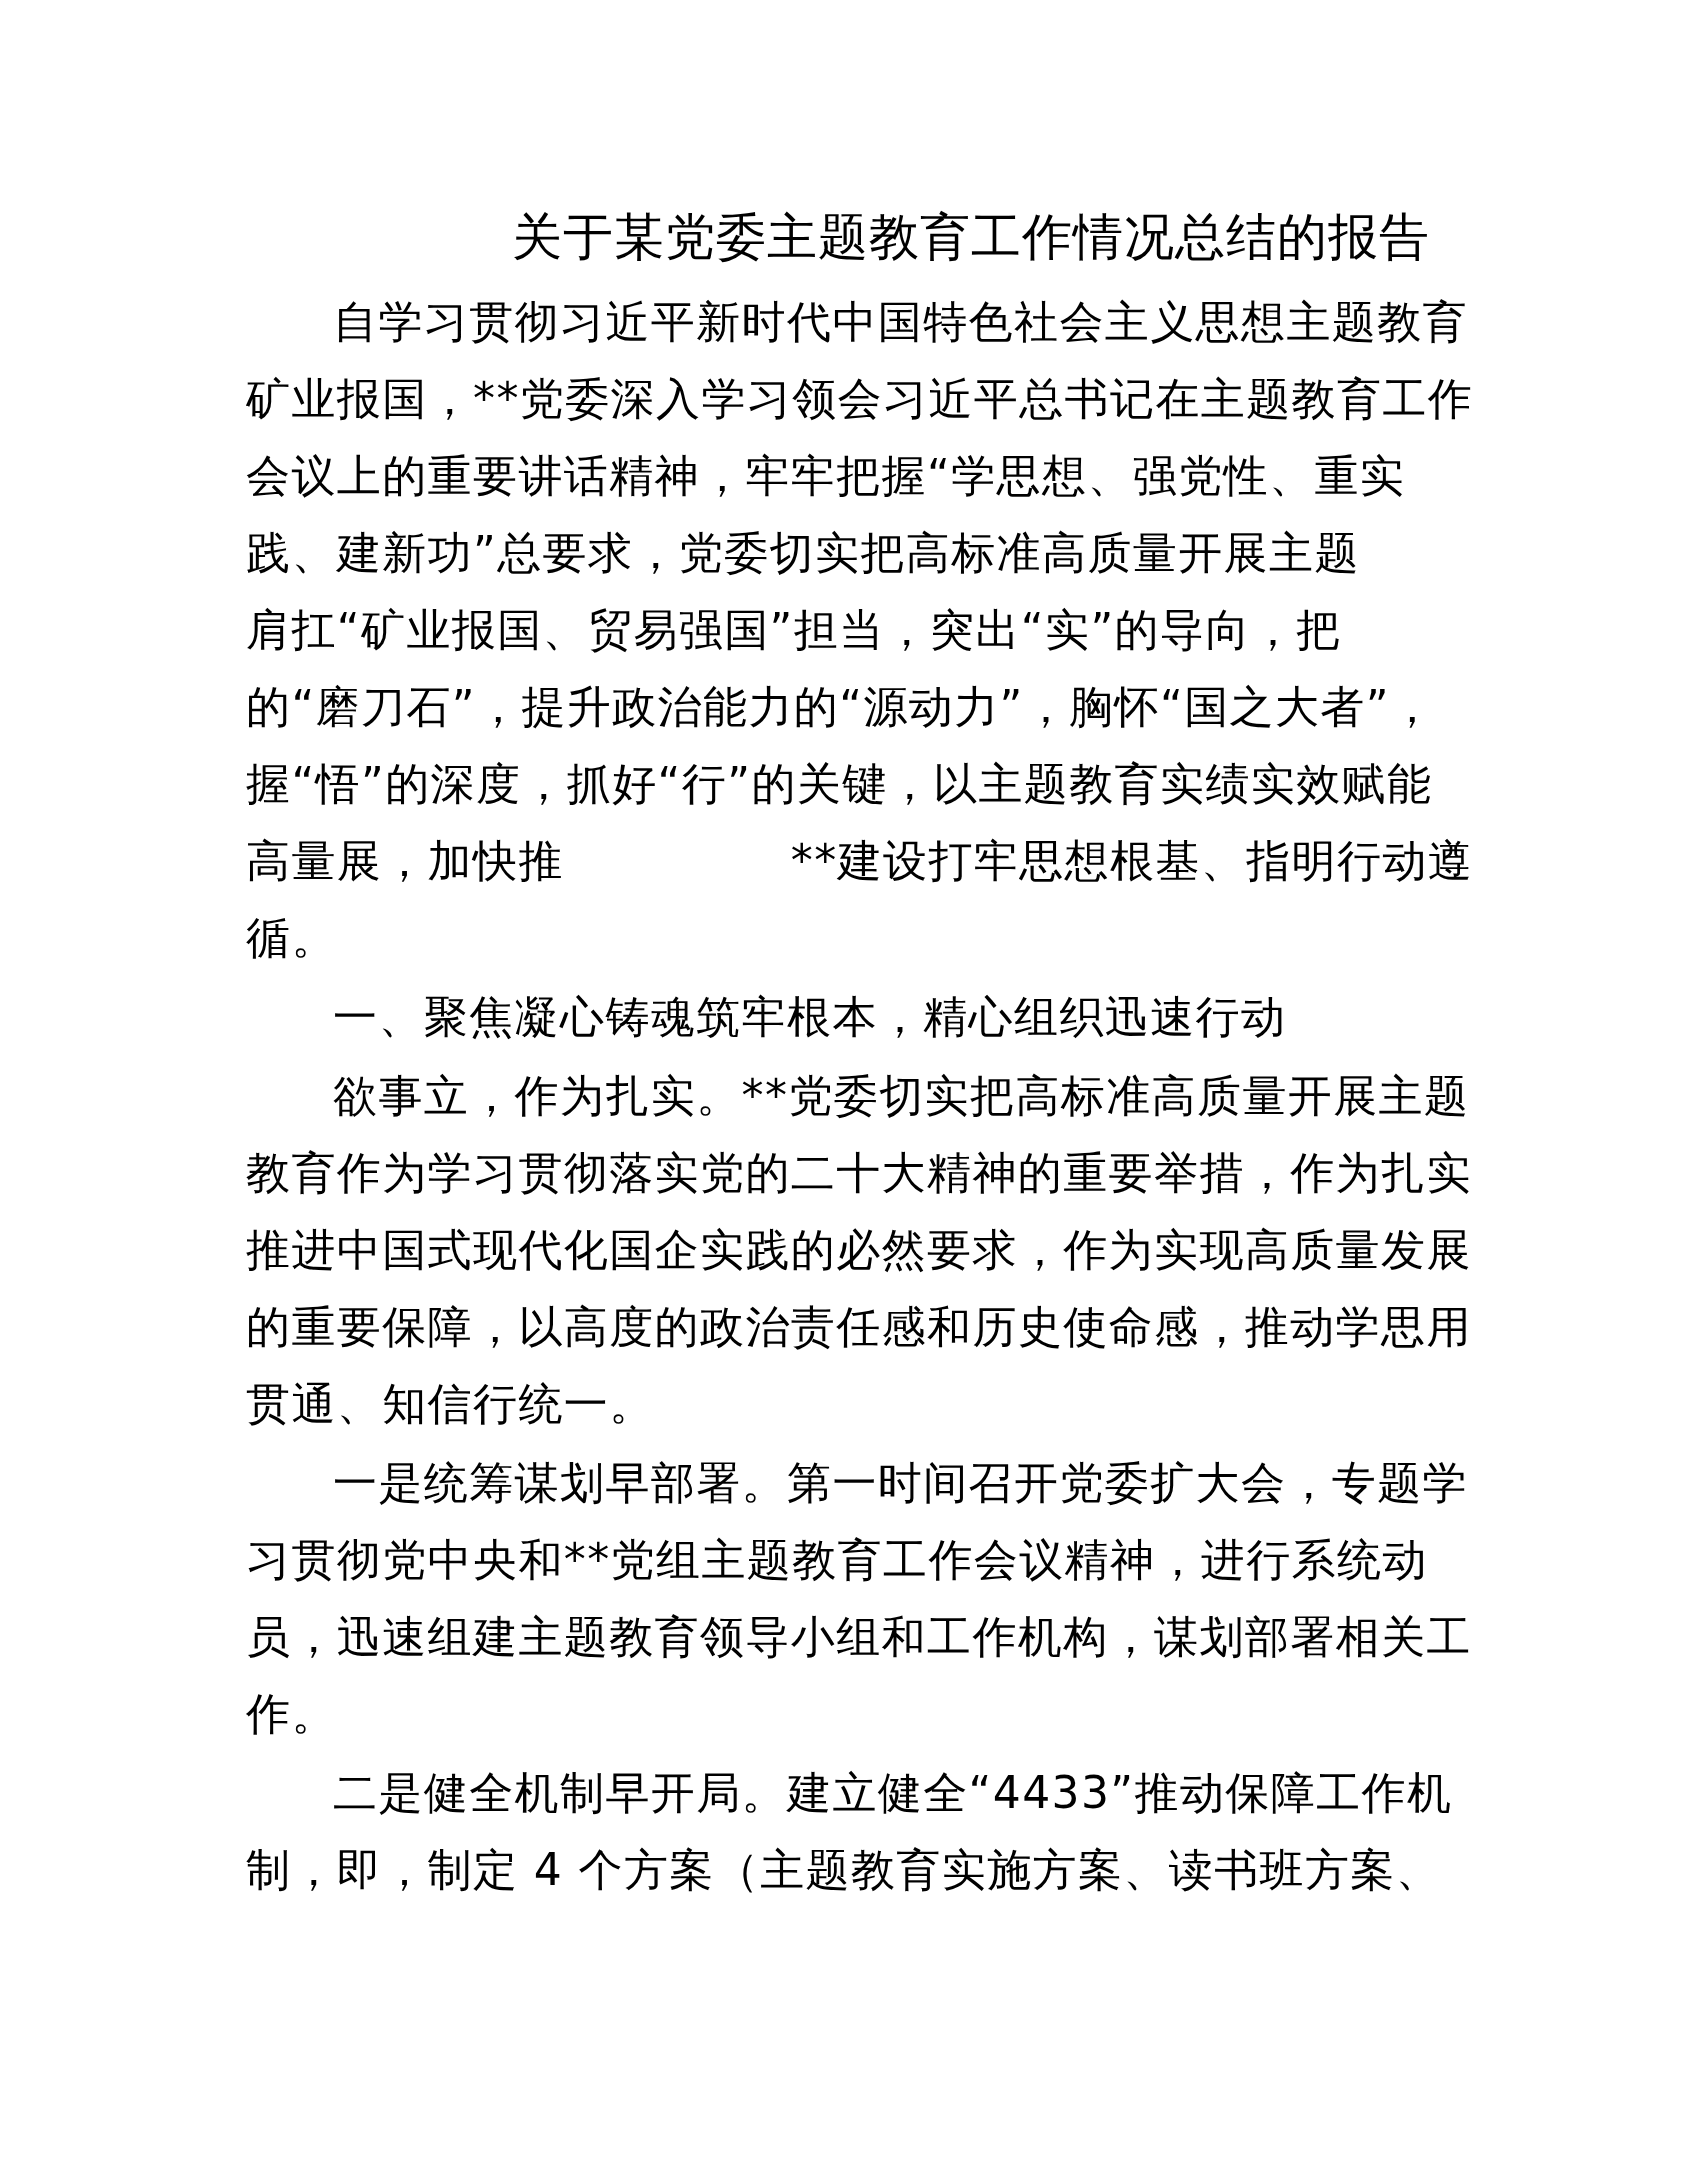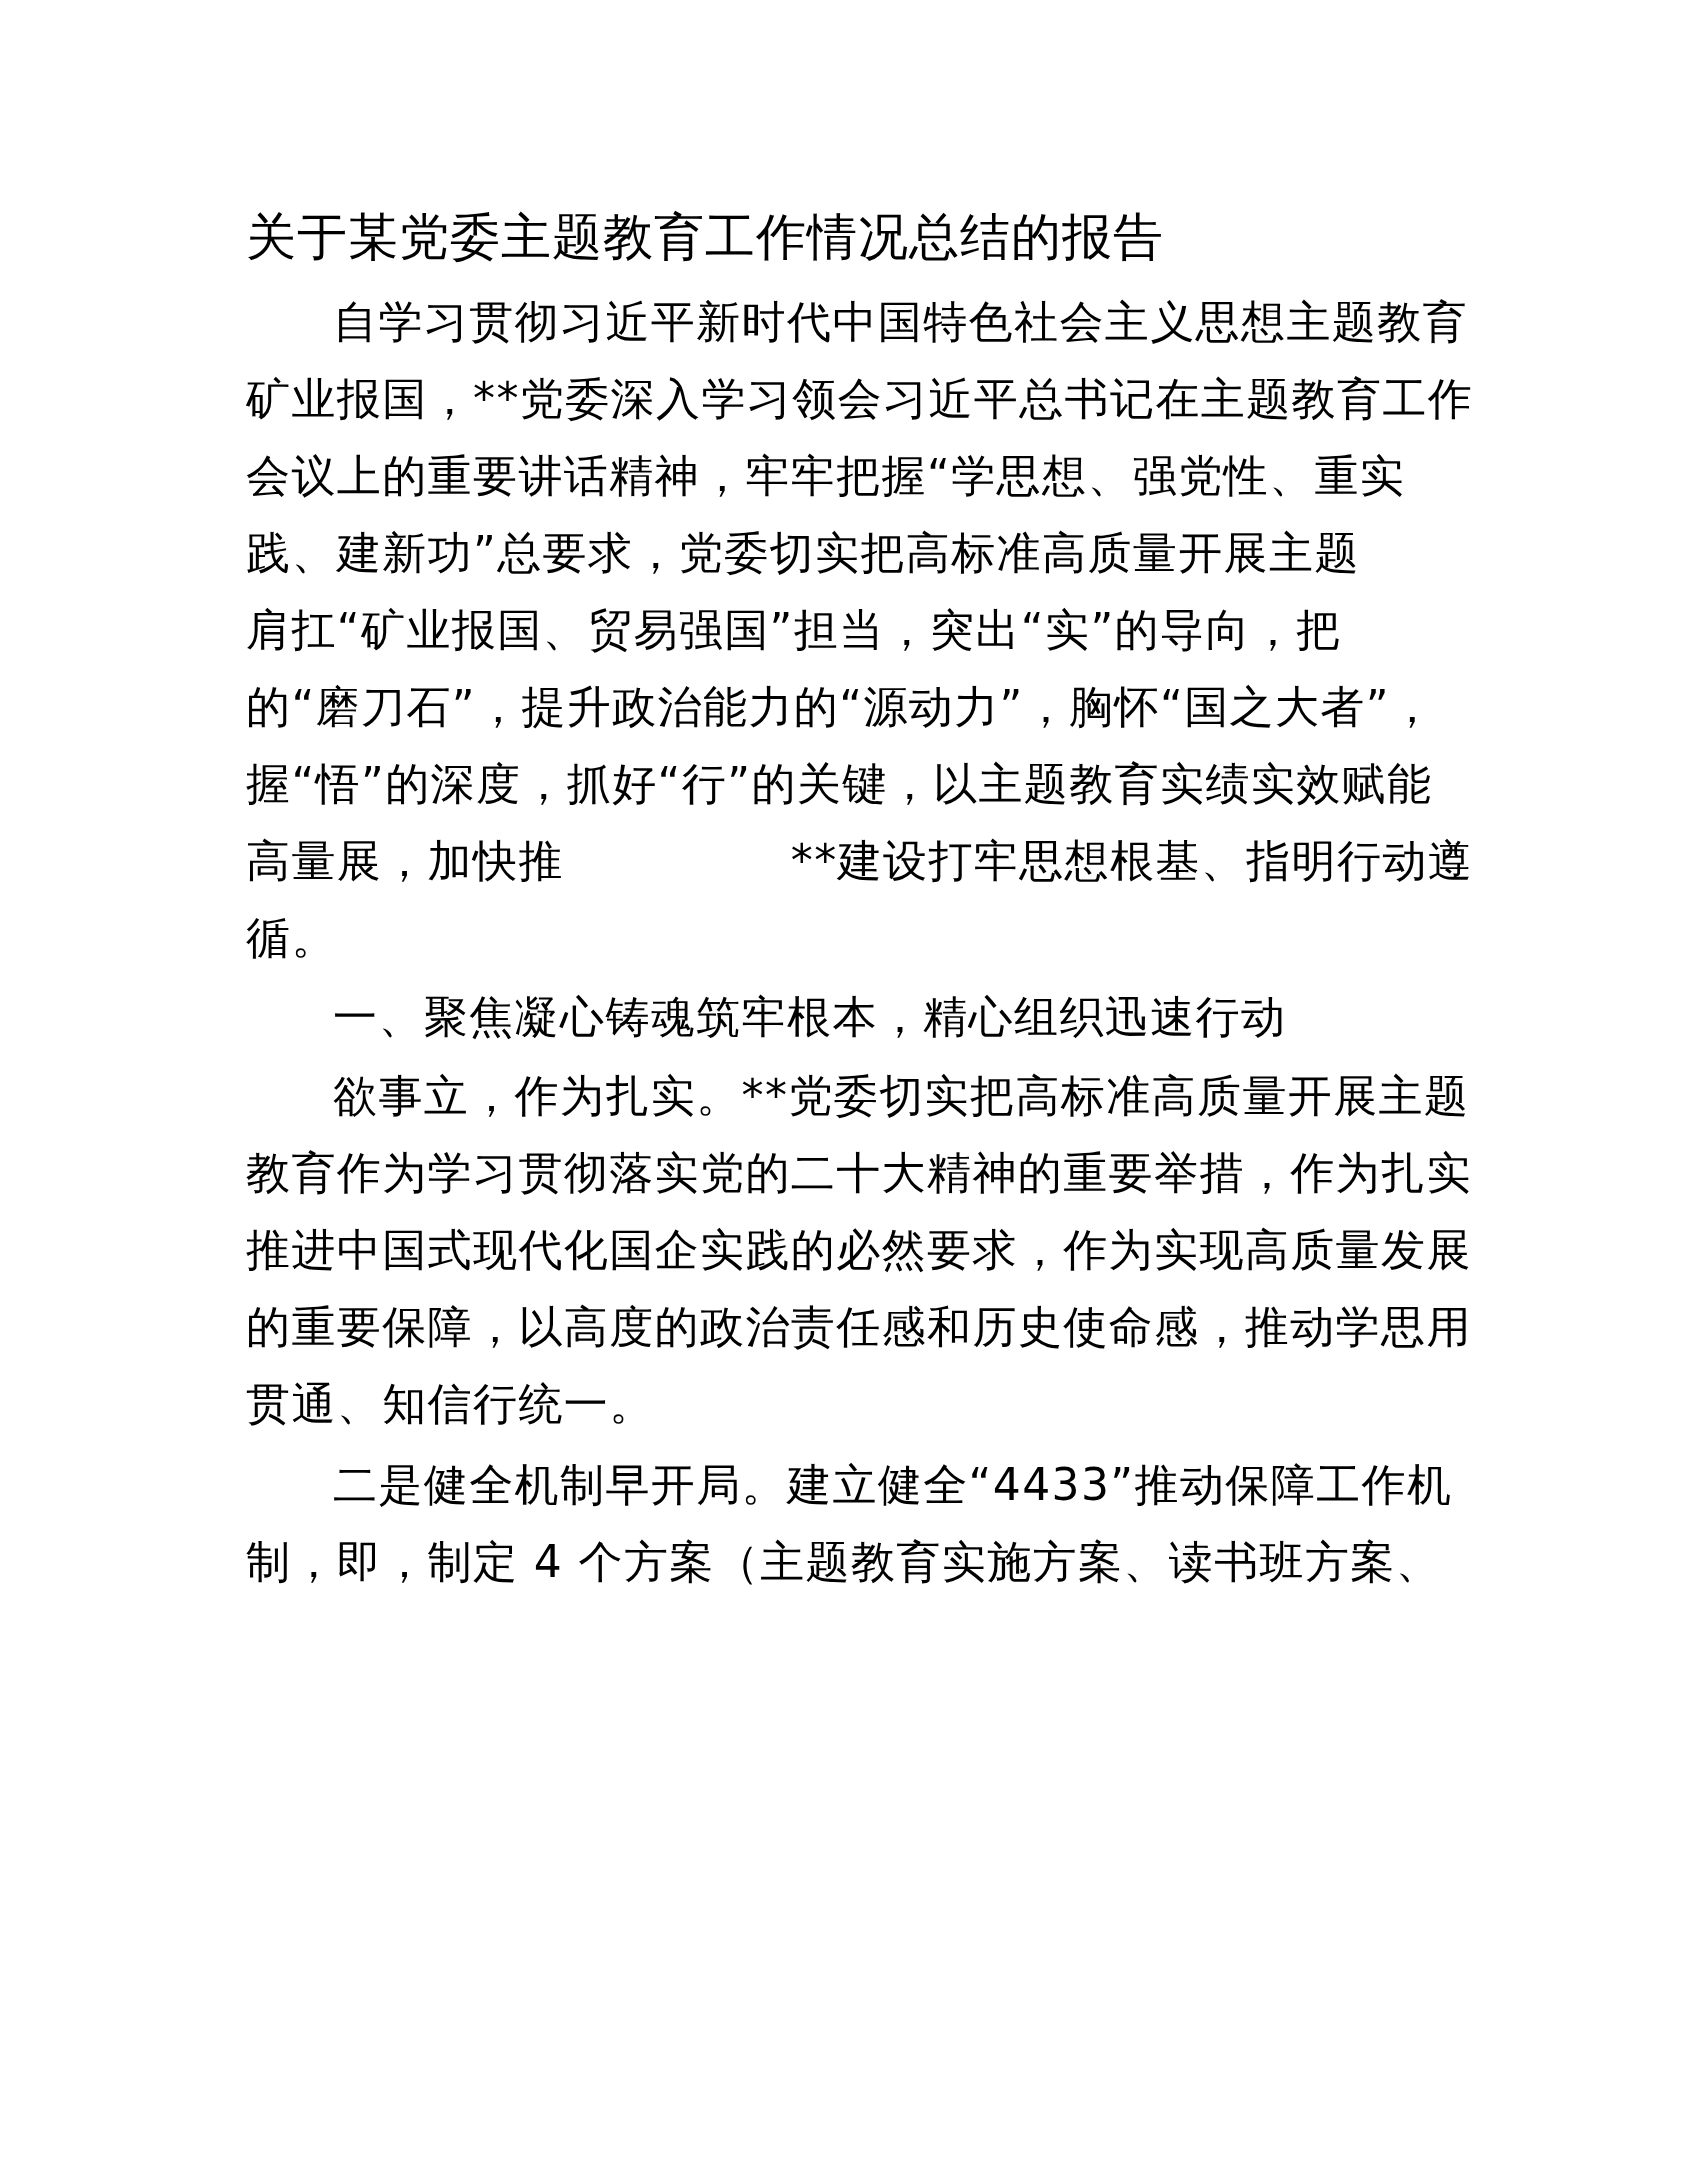--- a/index.html
+++ b/index.html
@@ -1,19 +1,19 @@
 <!DOCTYPE html>
 <html><head>
 <meta charset="utf-8">
 <style>
   html, body { margin: 0; padding: 0; background: #ffffff; }
   body { width: 1683px; height: 2178px; position: relative; overflow: hidden;
          font-family: "DejaVu Sans", "Liberation Sans", sans-serif; color: #000; }
   .page { position: absolute; left: 246px; top: 198px; width: 1184px; }
-  .title { text-align: left; font-size: 50px; line-height: 79px; margin: 0 0 0 0; letter-spacing: 1px; font-weight: normal; }
+  .title { text-align: right; font-size: 50px; line-height: 79px; margin: 0 0 0 0; letter-spacing: 1px; font-weight: normal; }
   .para { font-size: 44px; line-height: 77px; margin: 0 0 0 0; text-align: justify; text-align-last: left; letter-spacing: 1.4px; }
   .para .line { display: block; white-space: nowrap; }
   .gap { height: 2px; }
   .indent { padding-left: 87px; }
 </style>
 </head>
 <body>
 
 <div class="page">
   <h1 class="title">关于某党委主题教育工作情况总结的报告</h1>
@@ -43,20 +43,26 @@
   <p class="para">
     <span class="line indent">欲事立，作为扎实。**党委切实把高标准高质量开展主题</span>
     <span class="line">教育作为学习贯彻落实党的二十大精神的重要举措，作为扎实</span>
     <span class="line">推进中国式现代化国企实践的必然要求，作为实现高质量发展</span>
     <span class="line">的重要保障，以高度的政治责任感和历史使命感，推动学思用</span>
     <span class="line">贯通、知信行统一。</span>
   </p>
 
   <div class="gap"></div>
 
+  <p class="para">
+    <span class="line indent">一是统筹谋划早部署。第一时间召开党委扩大会，专题学</span>
+    <span class="line">习贯彻党中央和**党组主题教育工作会议精神，进行系统动</span>
+    <span class="line">员，迅速组建主题教育领导小组和工作机构，谋划部署相关工</span>
+    <span class="line">作。</span>
+  </p>
 
   <div class="gap"></div>
 
   <p class="para">
     <span class="line indent">二是健全机制早开局。建立健全“4433”推动保障工作机</span>
     <span class="line">制，即，制定 4 个方案（主题教育实施方案、读书班方案、</span>
   </p>
 </div>
 
 

